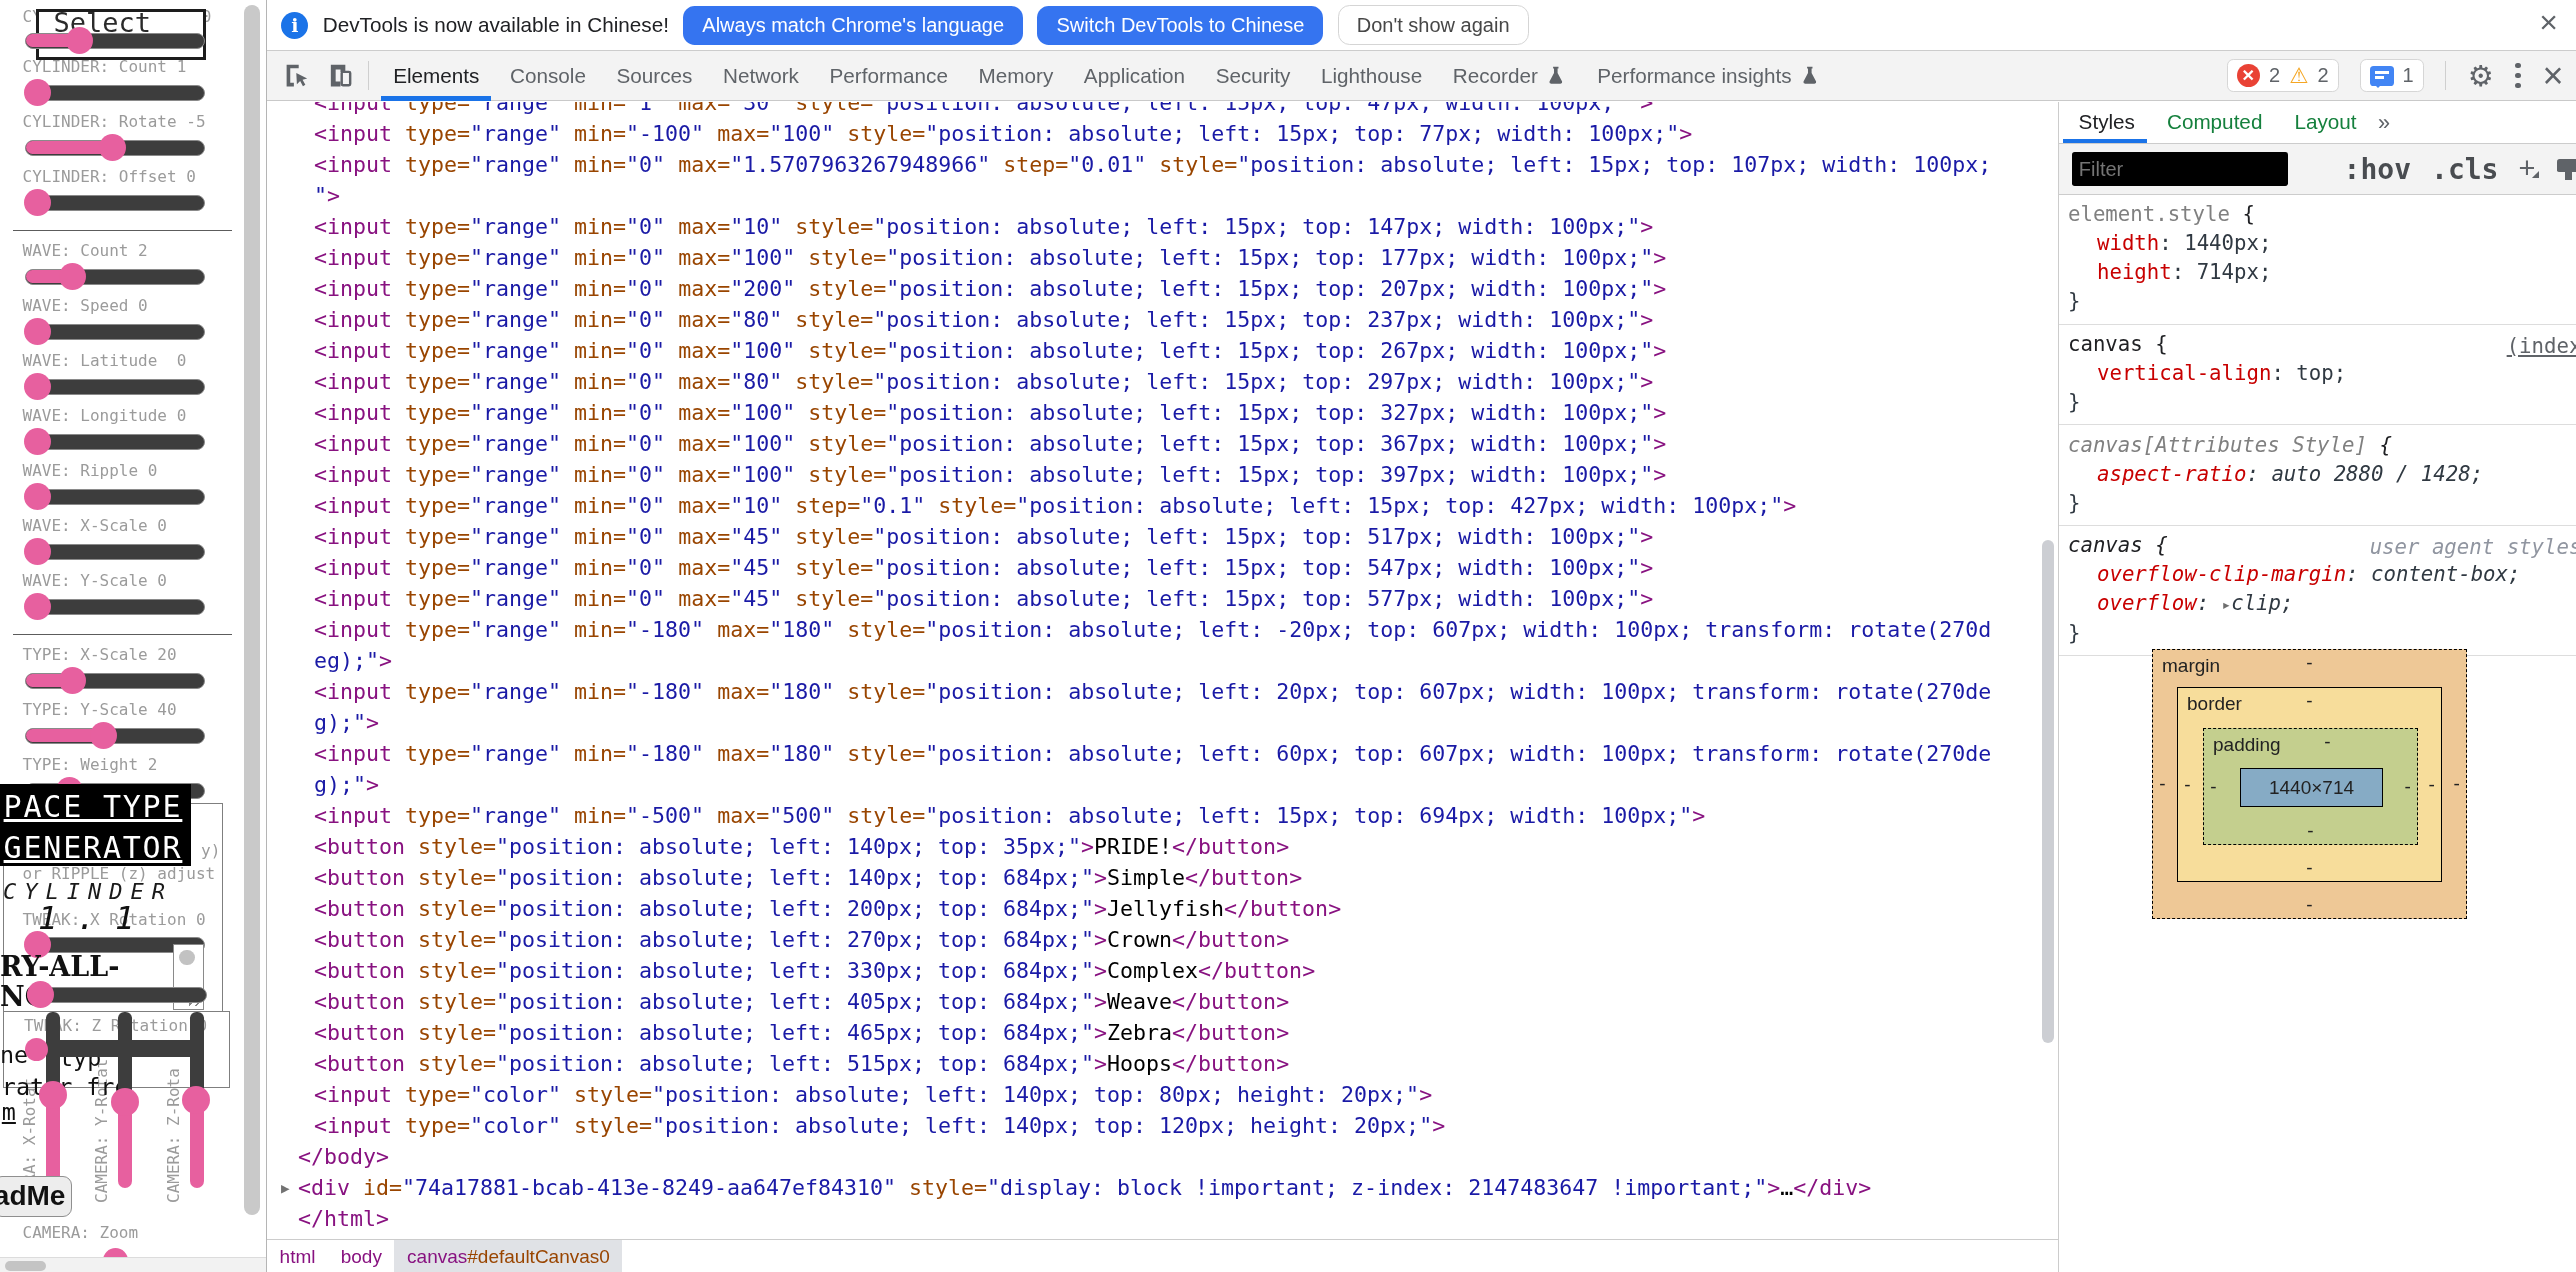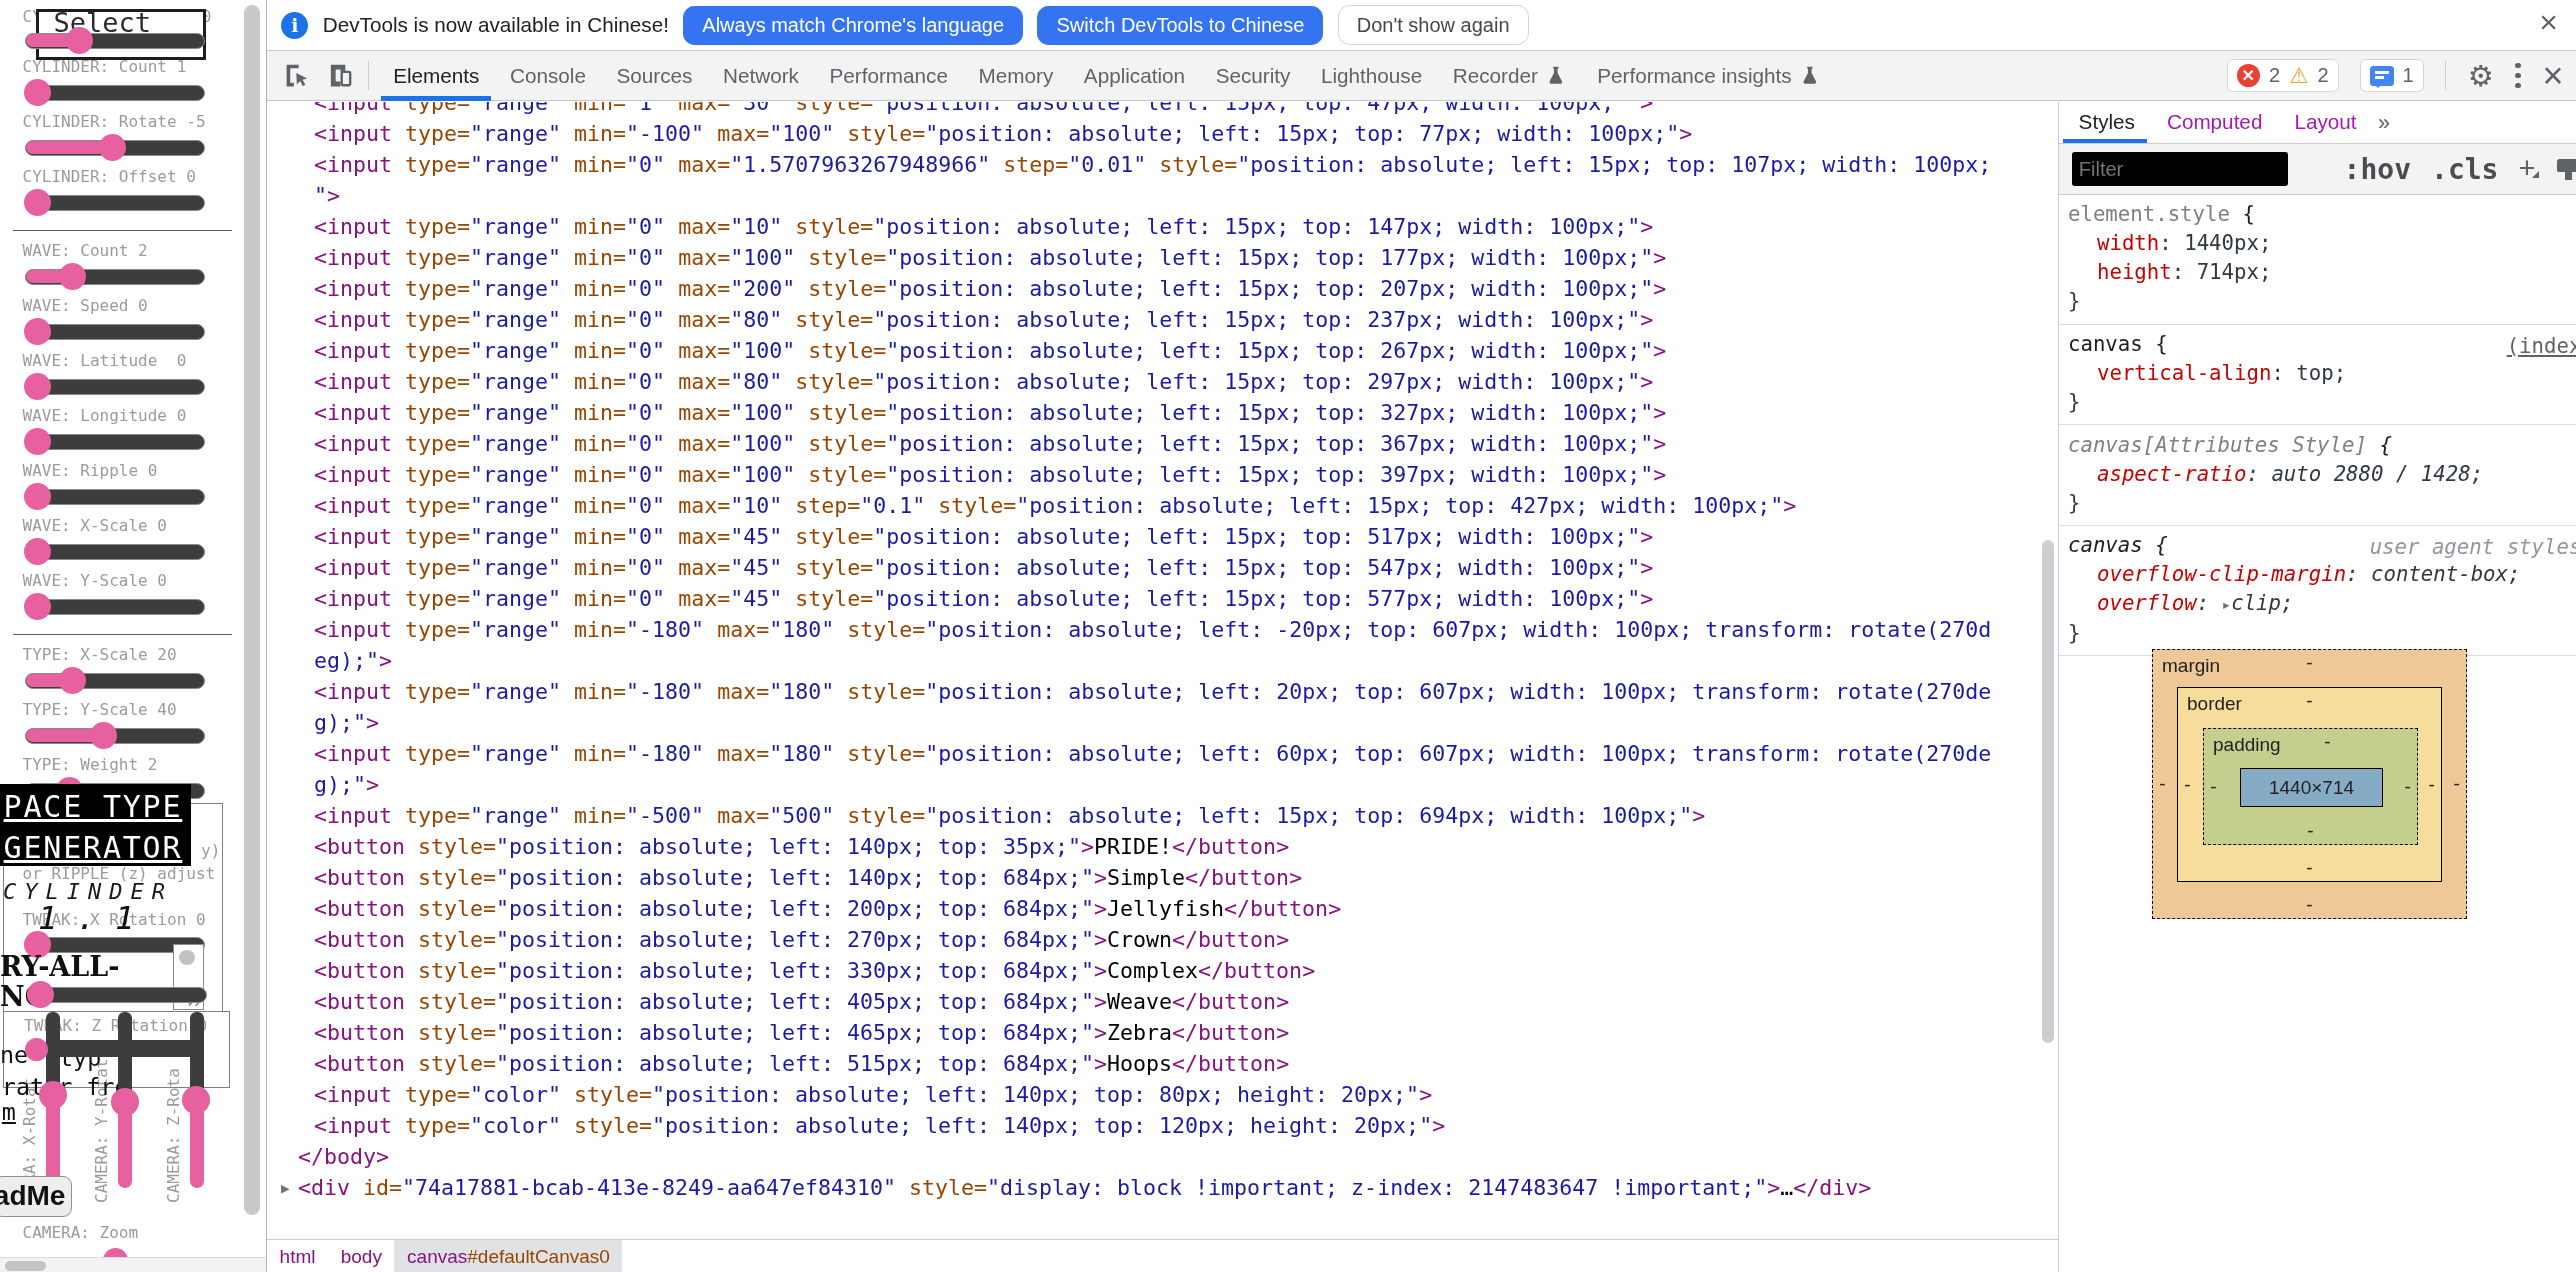--- a/index.html
+++ b/index.html
@@ -100,21 +100,21 @@
   #el-scroll{position:absolute;right:3.6px;top:438px;width:12.6px;height:503px;border-radius:6.3px;background:#ccced3;}
   
   #crumbbar{position:absolute;left:0;top:1239px;width:1791px;height:34px;border-top:0.9px solid #ccc;background:#fff;
      display:flex;align-items:center;font-size:19px;box-sizing:border-box;}
   .crumb{padding:0 12.6px;height:34px;line-height:34px;color:#881280;white-space:nowrap;}
   .crumb.sel{background:#e0e2e6;}
   .crumb .cid{color:#994500;}
   
   #styles-panel{position:absolute;left:1791px;top:102px;width:584px;height:1171px;border-left:0.9px solid #ccc;background:#fff;box-sizing:border-box;}
   #st-tabs{display:flex;align-items:center;height:41px;border-bottom:0.9px solid #ccc;padding-left:3.6px;position:relative;}
-  .sttab{font-size:20.7px;color:#a21caf;padding:0 16px;height:41px;line-height:40px;position:relative;}
+  .sttab{font-size:20.7px;color:#15803d;padding:0 16px;height:41px;line-height:40px;position:relative;}
   .sttab.active{color:#202124;}
   .sttab.active::after{content:"";position:absolute;left:0;right:3.6px;bottom:0;height:3.6px;background:#1a73e8;}
   #st-more{color:#5f6368;font-size:21.6px;padding:0 5.4px;}
   #st-filterbar{height:50px;background:#f3f3f3;border-bottom:0.9px solid #ccc;display:flex;align-items:center;padding:0 12.6px;gap:20px;}
   #st-filter{width:207px;height:32px;background:#000000;border:none;border-radius:2.7px;font-size:20px;color:#80868b;padding-left:7.2px;font-family:"Liberation Sans",sans-serif;}
   #st-filterbar .spacer{flex:1;}
   .stchip{font-family:"DejaVu Sans Mono",monospace;font-weight:bold;font-size:28px;color:#494c50;}
   #st-plus{font-size:29px;color:#5f6368;position:relative;line-height:21.6px;}
   #st-plus i{position:absolute;right:-9px;bottom:-3.6px;border:5.4px solid transparent;border-top-color:#5f6368;transform:rotate(-45deg);}
   .sticon{width:27px;height:23.4px;position:relative;}
@@ -443,20 +443,21 @@
         <div class="code-line"><span class="ct">&lt;button</span> <span class="ca">style=</span><span class="cv">"position: absolute; left: 200px; top: 684px;"</span><span class="ct">&gt;</span>Jellyfish<span class="ct">&lt;/button</span><span class="ct">&gt;</span></div>
         <div class="code-line"><span class="ct">&lt;button</span> <span class="ca">style=</span><span class="cv">"position: absolute; left: 270px; top: 684px;"</span><span class="ct">&gt;</span>Crown<span class="ct">&lt;/button</span><span class="ct">&gt;</span></div>
         <div class="code-line"><span class="ct">&lt;button</span> <span class="ca">style=</span><span class="cv">"position: absolute; left: 330px; top: 684px;"</span><span class="ct">&gt;</span>Complex<span class="ct">&lt;/button</span><span class="ct">&gt;</span></div>
         <div class="code-line"><span class="ct">&lt;button</span> <span class="ca">style=</span><span class="cv">"position: absolute; left: 405px; top: 684px;"</span><span class="ct">&gt;</span>Weave<span class="ct">&lt;/button</span><span class="ct">&gt;</span></div>
         <div class="code-line"><span class="ct">&lt;button</span> <span class="ca">style=</span><span class="cv">"position: absolute; left: 465px; top: 684px;"</span><span class="ct">&gt;</span>Zebra<span class="ct">&lt;/button</span><span class="ct">&gt;</span></div>
         <div class="code-line"><span class="ct">&lt;button</span> <span class="ca">style=</span><span class="cv">"position: absolute; left: 515px; top: 684px;"</span><span class="ct">&gt;</span>Hoops<span class="ct">&lt;/button</span><span class="ct">&gt;</span></div>
         <div class="code-line"><span class="ct">&lt;input</span> <span class="ca">type=</span><span class="cv">"color"</span> <span class="ca">style=</span><span class="cv">"position: absolute; left: 140px; top: 80px; height: 20px;"</span><span class="ct">&gt;</span></div>
         <div class="code-line"><span class="ct">&lt;input</span> <span class="ca">type=</span><span class="cv">"color"</span> <span class="ca">style=</span><span class="cv">"position: absolute; left: 140px; top: 120px; height: 20px;"</span><span class="ct">&gt;</span></div>
         <div class="code-line ind0"><span class="ct">&lt;/body</span><span class="ct">&gt;</span></div>
         <div class="code-line ind0"><span class="marker">▶</span><span class="ct">&lt;div</span> <span class="ca">id=</span><span class="cv">"74a17881-bcab-413e-8249-aa647ef84310"</span> <span class="ca">style=</span><span class="cv">"display: block !important; z-index: 2147483647 !important;"</span><span class="ct">&gt;</span>…<span class="ct">&lt;/div</span><span class="ct">&gt;</span></div>
+        <div class="code-line ind0"><span class="ct">&lt;/html</span><span class="ct">&gt;</span></div>
       </div>
     <div id="el-scroll"></div>
   </div>
 
   <div id="crumbbar">
       <span class="crumb">html</span>
       <span class="crumb">body</span>
       <span class="crumb sel">canvas<span class="cid">#defaultCanvas0</span></span>
     </div>
 

